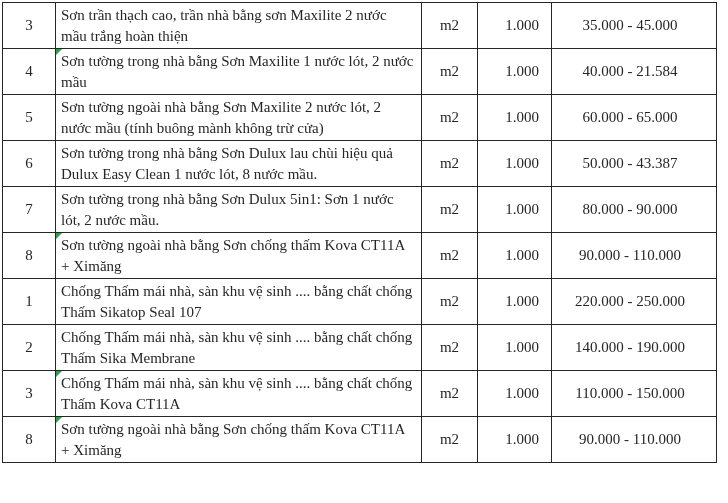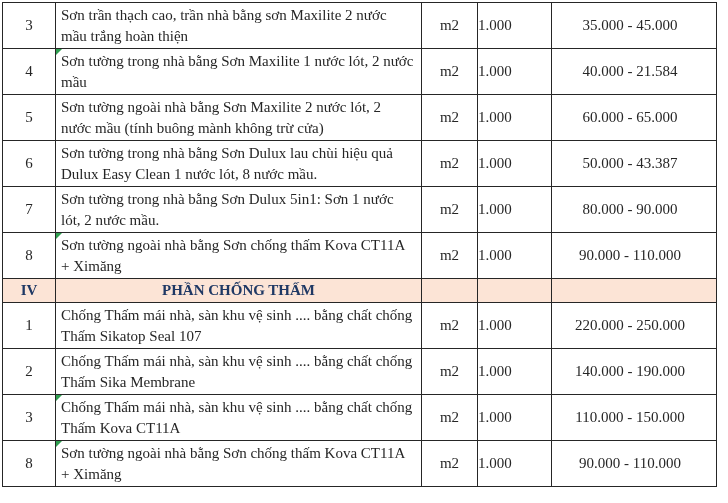--- a/index.html
+++ b/index.html
@@ -29,21 +29,21 @@
     padding: 0;
   }
   tr.item-row { height: 46px; }
   td.num { text-align: center; }
   td.desc {
     text-align: left;
     padding: 1px 6px 1px 5px;
     position: relative;
   }
   td.unit { text-align: center; }
-  td.qty  { padding-right: 4px; }
+  td.qty  { text-align: right; padding-right: 12px; }
   td.price{ text-align: center; padding-right: 8px; }
 
   tr.section-row { height: 24px; }
   tr.section-row td {
     background: var(--section-bg, #fce4d6);
     color: var(--section-text, #1f3864);
     font-weight: bold;
   }
   tr.section-row td.sec-title { text-align: center; }
 
@@ -128,27 +128,20 @@
     <td class="num">8</td>
     <td class="desc">
       <span class="note-marker"></span>
       <span>Sơn tường ngoài nhà bằng Sơn chống thấm Kova CT11A + Ximăng</span>
     </td>
     <td class="unit">m2</td>
     <td class="qty">1.000</td>
     <td class="price">90.000 - 110.000</td>
   </tr>
 
-  <tr class="section-row">
-    <td class="num sec-no">IV</td>
-    <td class="sec-title">PHẦN CHỐNG THẤM</td>
-    <td></td>
-    <td></td>
-    <td></td>
-  </tr>
 
   <tr class="item-row">
     <td class="num">1</td>
     <td class="desc">
       
       <span>Chống Thấm mái nhà, sàn khu vệ sinh .... bằng chất chống Thấm Sikatop Seal 107</span>
     </td>
     <td class="unit">m2</td>
     <td class="qty">1.000</td>
     <td class="price">220.000 - 250.000</td>

